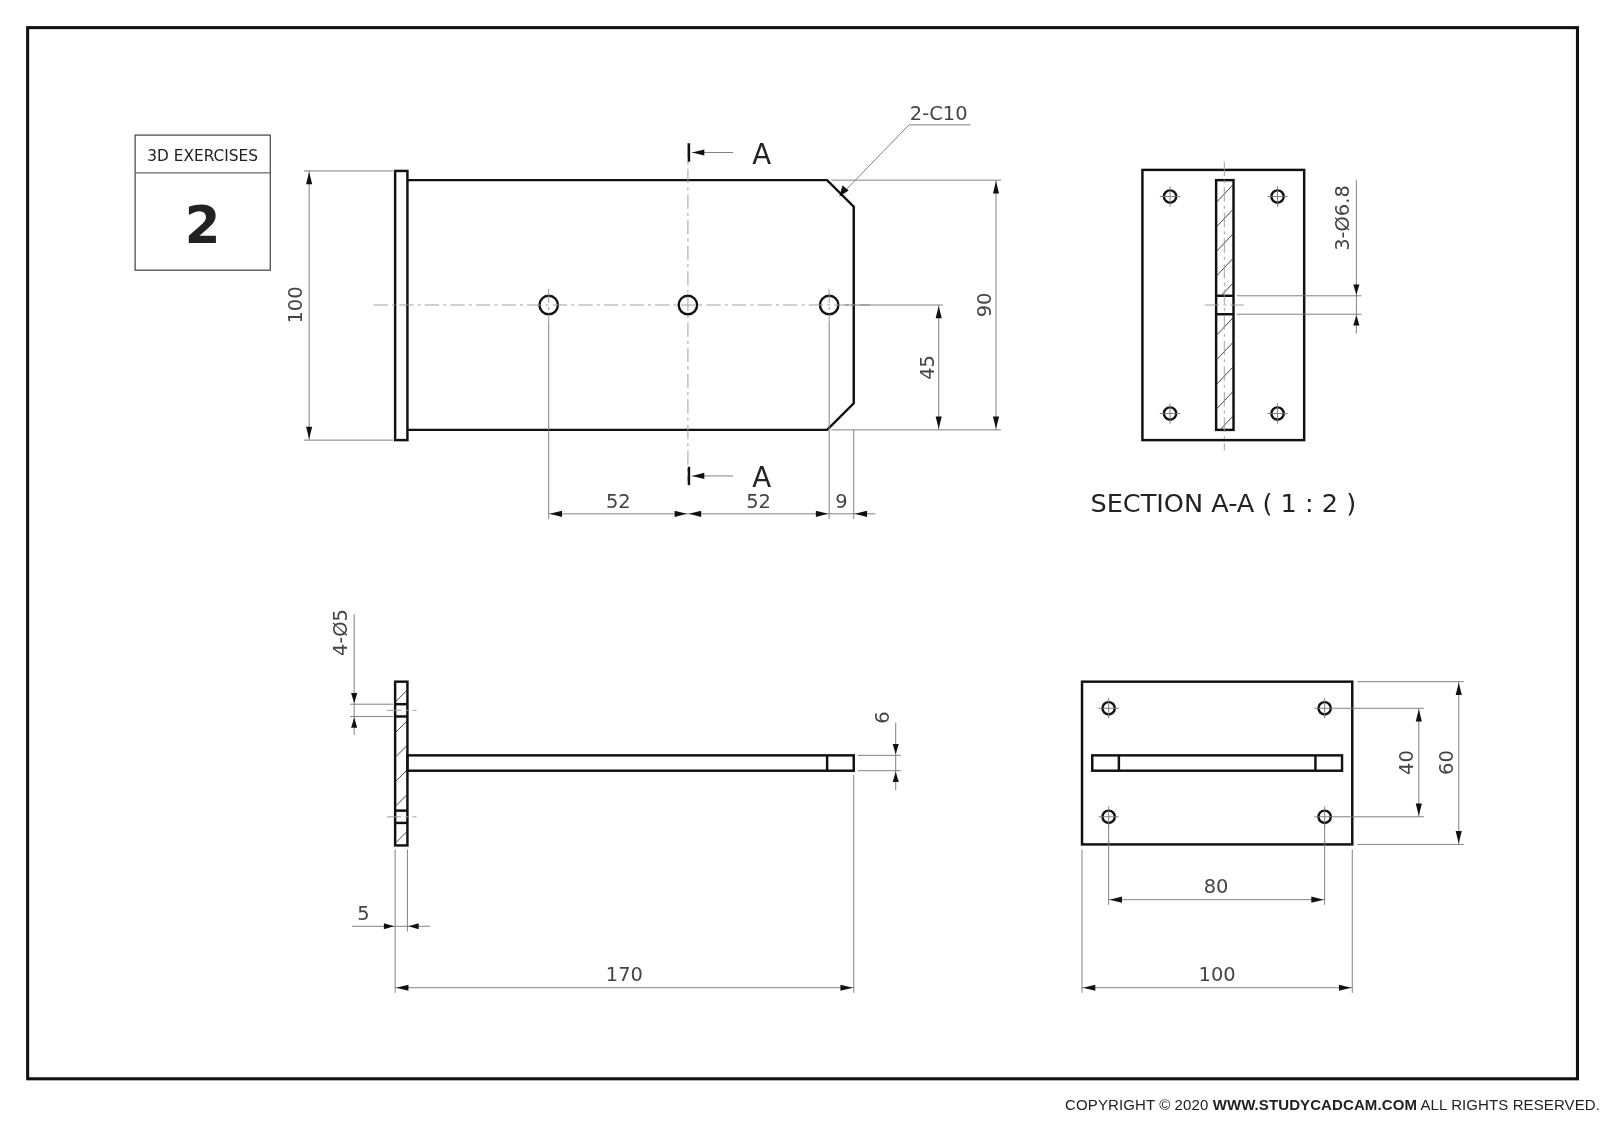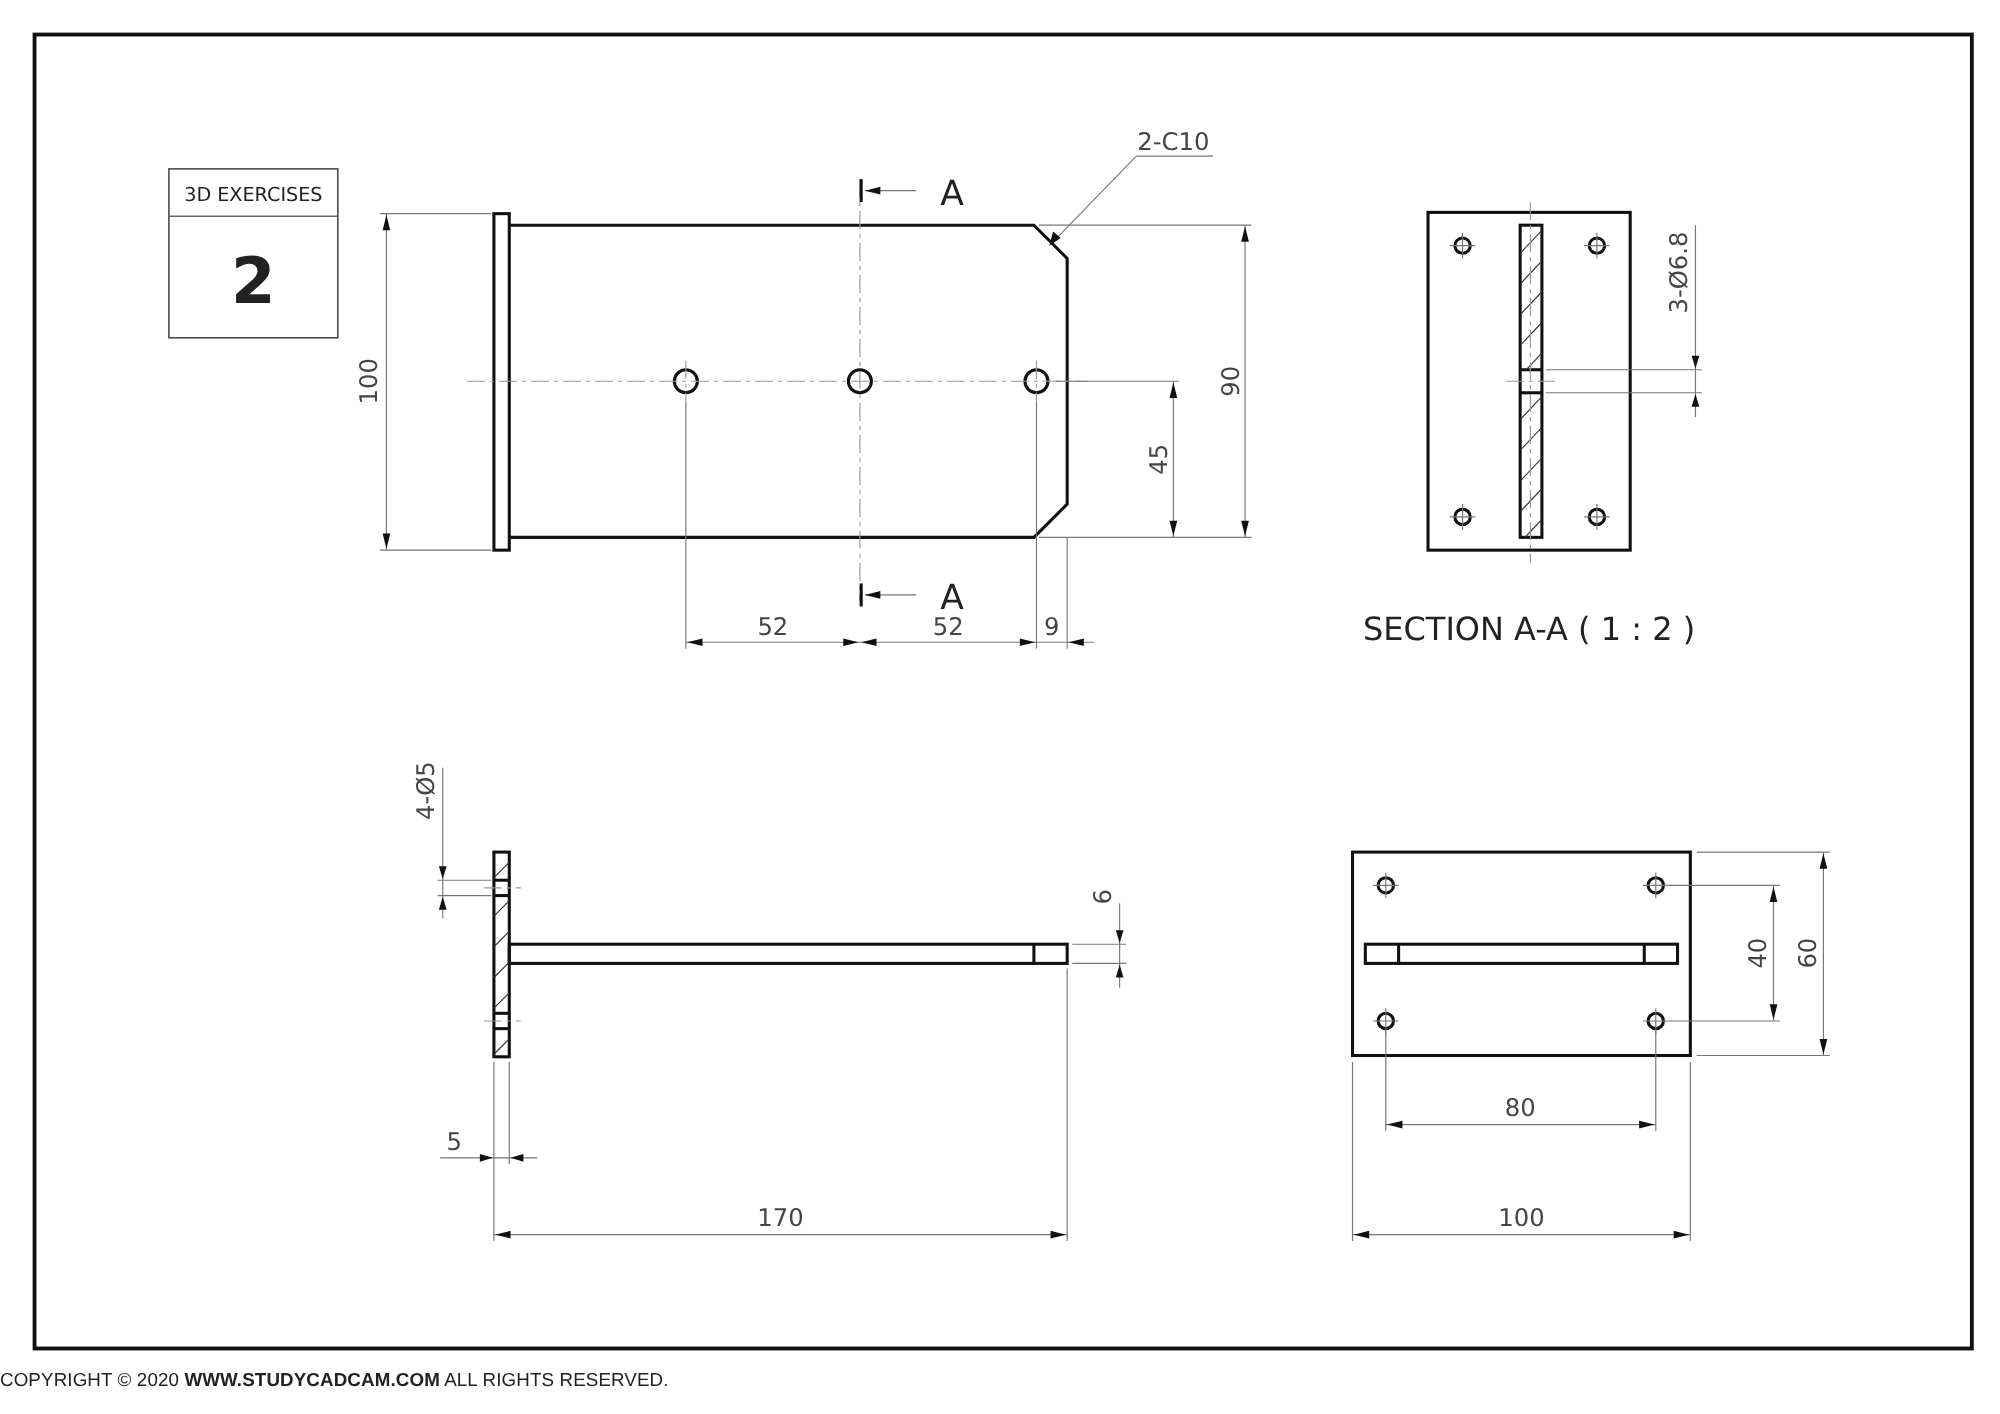--- a/index.html
+++ b/index.html
@@ -5,21 +5,21 @@
   html, body { margin: 0; padding: 0; background: #ffffff; }
   body { width: 1600px; height: 1131px; overflow: hidden; position: relative; }
   #sheet { position: absolute; left: 0; top: 0; width: 1600px; height: 1131px; }
   .thick { stroke: #111; stroke-width: 2.4; fill: none; }
   .thin { stroke: #777; stroke-width: 0.9; fill: none; }
   .center { stroke: #999; stroke-width: 0.9; fill: none; stroke-dasharray: 14 4 3 4; }
   .hatch { stroke: #333; stroke-width: 0.9; }
   .dim-text { font-family: "DejaVu Sans", sans-serif; font-size: 19px; fill: #444; }
   .label-text { font-family: "DejaVu Sans", sans-serif; fill: #222; }
   .arrow { fill: #111; }
-  .footer { position: absolute; left: 0; width: 1600px; top: 1096px; text-align: left;
+  .footer { position: absolute; left: 0; width: 1600px; top: 1096px; text-align: right;
             font-family: "Liberation Sans", sans-serif; font-size: 15px; color: #222; letter-spacing: 0.1px; }
   .footer b { font-weight: bold; }
 </style>
 </head>
 <body>
 
 <svg id="sheet" viewBox="0 0 1563 1105" preserveAspectRatio="none" xmlns="http://www.w3.org/2000/svg">
 
   <rect x="27" y="27" width="1514" height="1027" fill="none" stroke="#111" stroke-width="3"></rect>
 

